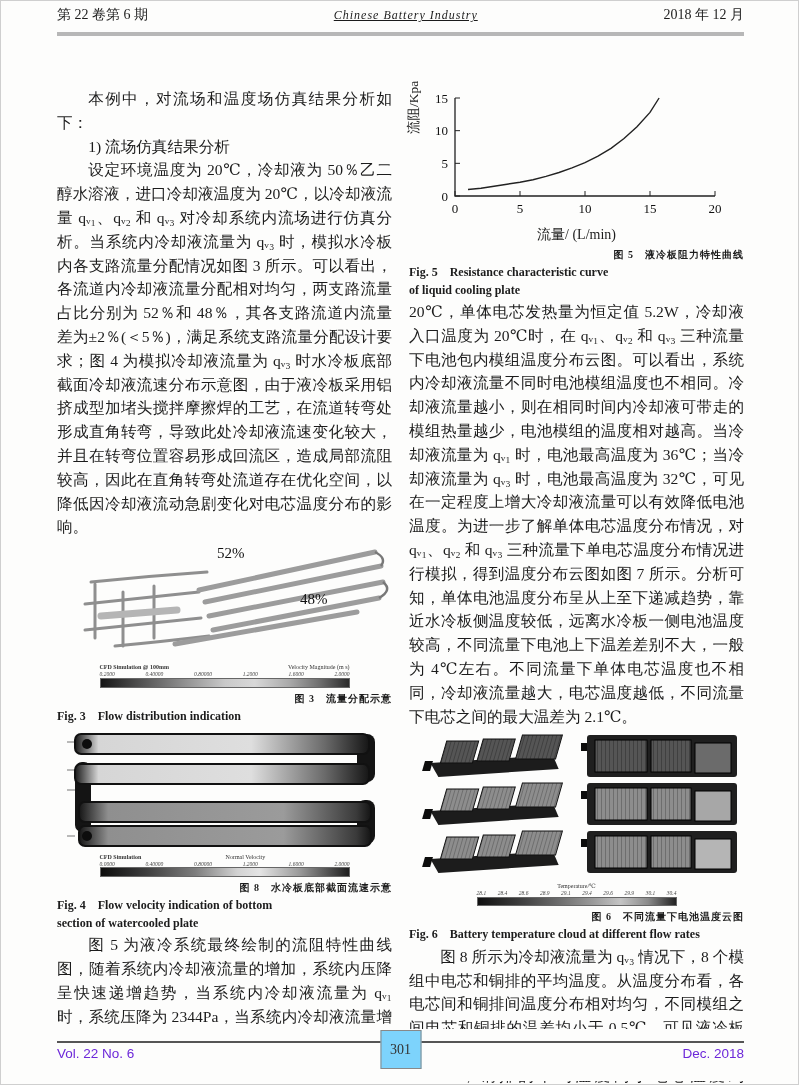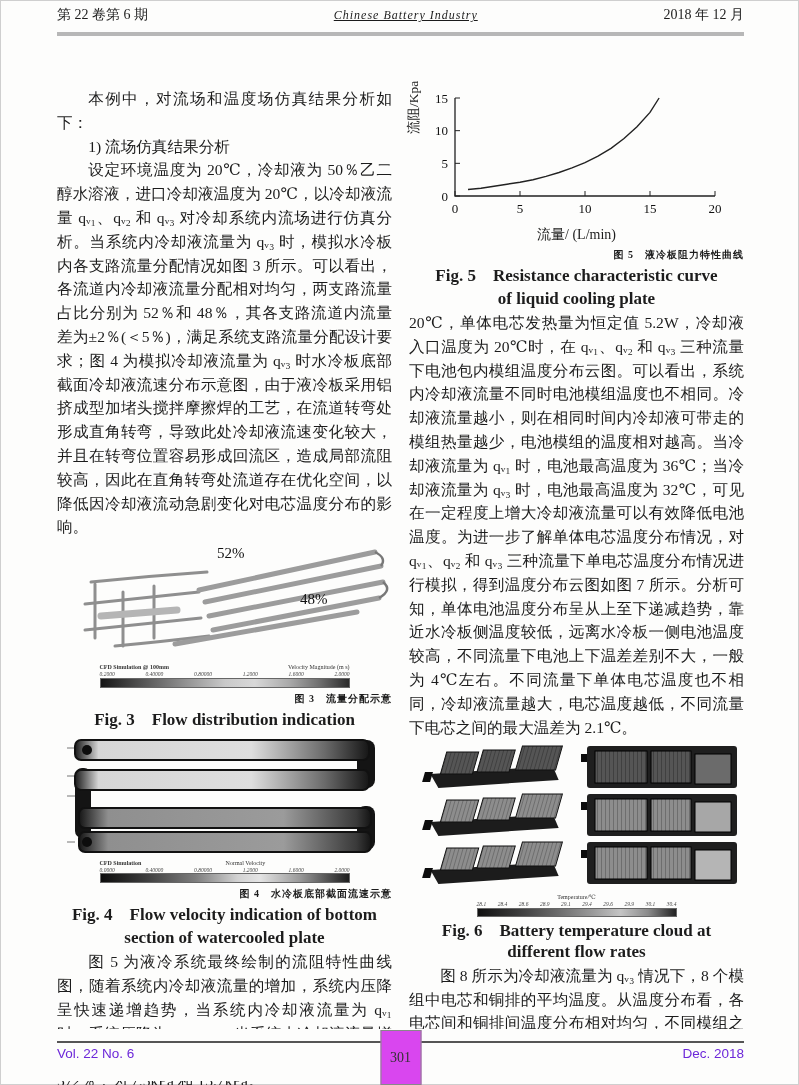--- a/index.html
+++ b/index.html
@@ -13,38 +13,38 @@
   .journal-en{font-style:italic;font-size:12px;letter-spacing:1px;text-decoration:underline;}
   .header-rule{height:4px;background:#b7b7b7;margin-top:8px;}
   
   .columns{position:absolute;top:87px;left:57px;right:55px;display:flex;gap:17px;}
   .col{width:335px;}
   .col p{margin:0;font-size:15.6px;line-height:23.8px;text-align:justify;text-justify:inter-ideograph;}
   .col p.indent{text-indent:2em;}
   
   .figure{margin:3px 0 2px 0;}
   .fig-caption-cn{text-align:right;font-weight:bold;font-size:10px;margin-top:4px;letter-spacing:1px;}
-  .fig-caption-en{text-align:center;font-weight:bold;font-size:17px;margin-top:2px;}
+  .fig-caption-en{font-weight:bold;font-size:12px;margin-top:2px;}
   .cbar-wrap{width:250px;margin:0 auto;}
   .cbar-title-row{display:flex;justify-content:space-between;font-size:6px;color:#333;line-height:7px;}
   .cbar-title-row .b{font-weight:bold;}
   .cbar-ticks{display:flex;justify-content:space-between;font-size:5.5px;font-style:italic;color:#444;line-height:6.5px;}
   .cbar-strip{height:8px;border:0.5px solid #666;}
   .grad-fig3{background:linear-gradient(90deg,#151515,#4a4a4a 14%,#8a8a8a 32%,#c9c9c9 50%,#d8d8d8 62%,#a9a9a9 76%,#6f6f6f 88%,#2a2a2a);}
   .grad-fig4{background:linear-gradient(90deg,#0c0c0c,#3d3d3d 18%,#7d7d7d 38%,#d2d2d2 55%,#e4e4e4 64%,#9a9a9a 80%,#1d1d1d);}
   .grad-fig6{background:linear-gradient(90deg,#101010,#3a3a3a 20%,#6a6a6a 40%,#9a9a9a 58%,#c4c4c4 72%,#8a8a8a 86%,#222);}
   
   .chart-block{position:relative;}
   .chart-ylabel{position:absolute;left:-4px;top:44px;transform:rotate(-90deg);transform-origin:left top;font-size:13.5px;}
   .chart-xlabel{text-align:center;font-size:14px;margin-top:-4px;}
   
   .footer{position:absolute;left:57px;right:55px;top:1029px;height:52px;background:#fdfdfc;}
   .footer-rule{position:absolute;left:0;right:0;top:12px;height:1.5px;background:#555;}
-  .page-number-box{position:absolute;left:50%;transform:translateX(-50%);top:1px;background:#d946ef;
-                   border:1px solid #888;padding:16px 9px;font-size:14px;line-height:21px;color:#333;}
+  .page-number-box{position:absolute;left:50%;transform:translateX(-50%);top:1px;background:#7dd3fc;
+                   border:1px solid #888;padding:8px 9px;font-size:14px;line-height:21px;color:#333;}
   .footer-texts{position:absolute;left:0;right:0;top:17px;display:flex;justify-content:space-between;
                 font-size:13.5px;font-family:"Liberation Sans","DejaVu Sans",sans-serif;color:#6d28d9;}
   svg text{font-family:"Liberation Serif","DejaVu Serif",serif;}
 </style>
 </head>
 <body>
 
 <div class="page">
 
   <div class="header">
@@ -153,21 +153,21 @@
           <div class="cbar-ticks">
             <span>0.0000</span>
               <span>0.40000</span>
               <span>0.80000</span>
               <span>1.2000</span>
               <span>1.6000</span>
               <span>2.0000</span>
           </div>
           <div class="cbar-strip grad-fig4"></div>
         </div>
-        <div class="fig-caption-cn">图 4　水冷板底部截面流速示意</div>
+        <div class="fig-caption-cn">图 8　水冷板底部截面流速示意</div>
         <div class="fig-caption-en">Fig. 4　Flow velocity indication of bottom</div>
         <div class="fig-caption-en">section of watercooled plate</div>
       </div>
 
       <p class="indent">图 5 为液冷系统最终绘制的流阻特性曲线图，随着系统内冷却液流量的增加，系统内压降呈快速递增趋势，当系统内冷却液流量为 qᵥ₁ 时，系统压降为 2344Pa，当系统内冷却液流量增加至 qᵥ₂ 和 qᵥ₃ 时，系统压降分别增加了 221％和 572％，为 7.5kPa 和 15.7kPa。</p>
 
     </div>
 
     <div class="col">
 
@@ -276,20 +276,21 @@
               <span>28.9</span>
               <span>29.1</span>
               <span>29.4</span>
               <span>29.6</span>
               <span>29.9</span>
               <span>30.1</span>
               <span>30.4</span>
           </div>
           <div class="cbar-strip grad-fig6" style="height:7px;"></div>
         </div>
+        <div class="fig-caption-cn">图 6　不同流量下电池温度云图</div>
         <div class="fig-caption-en">Fig. 6　Battery temperature cloud at different flow rates</div>
       </div>
 
       <p class="indent">图 8 所示为冷却液流量为 qᵥ₃ 情况下，8 个模组中电芯和铜排的平均温度。从温度分布看，各电芯间和铜排间温度分布相对均匀，不同模组之间电芯和铜排的温差均小于 0.5℃，可见液冷板均温性较好。其中，电芯的平均温度约为 29.8℃，铜排的平均温度高于电芯温度约 2.4℃，为 32.2℃，一方面是因为电芯整体热容较大，在热量传递过程中温升较小，而铜排</p>
     </div>
   </div>
 
   <div class="footer">
     <div class="footer-rule"></div>
     <div class="page-number-box">301</div>

